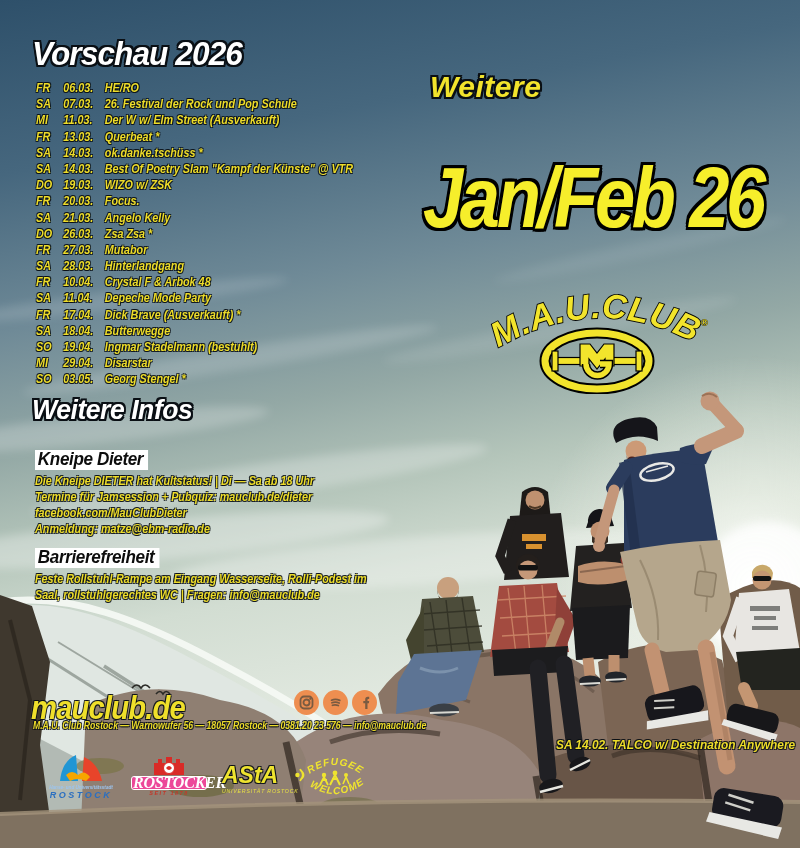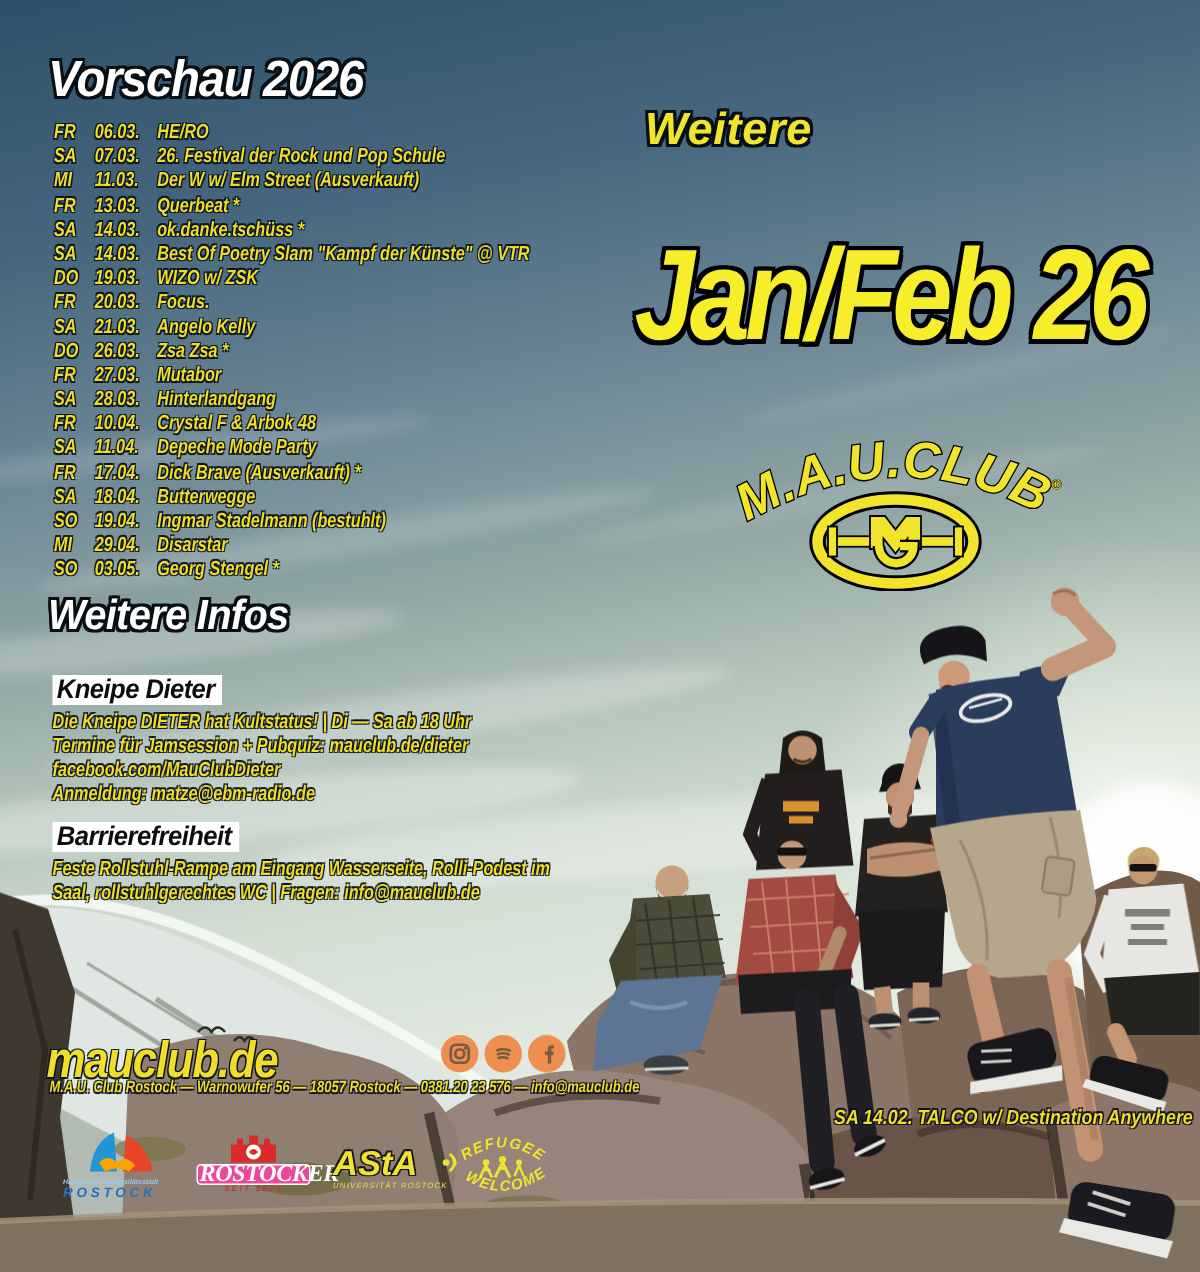--- a/index.html
+++ b/index.html
@@ -45,21 +45,21 @@
   
   .program-label{left:430px;top:70px;font-size:30px;font-weight:900;color:#f2e42c;
     letter-spacing:.5px;white-space:nowrap;}
   .program-period{left:423px;top:148px;font-size:86px;font-weight:800;color:#f6ee2b;
     letter-spacing:-4px;transform:scaleX(.84);transform-origin:0 0;white-space:nowrap;}
   .announcement{left:556px;top:737px;font-size:13.5px;font-weight:bold;color:#eedd2a;
     transform:scaleX(.88);transform-origin:0 0;white-space:nowrap;}
 
   
   .sponsor{color:#efe42f;}
-  .rostock-city{left:42px;top:753px;width:78px;text-align:left;}
+  .rostock-city{left:42px;top:753px;width:78px;text-align:center;}
   .rostock-city .t1{font-size:4.6px;color:#9cc4ee;font-weight:bold;letter-spacing:0;line-height:5px;}
   .rostock-city .t2{font-size:9px;color:#2b6fc0;font-weight:800;letter-spacing:2.5px;line-height:10px;}
   .rostocker{left:131px;top:755px;width:76px;text-align:center;}
   .rostocker .box{background:#ec4899;border:1.5px solid #fff;border-radius:3px;color:#fff;
     font-family:"Liberation Serif",serif;font-weight:bold;font-size:16px;line-height:12px;
     letter-spacing:-.2px;padding:0 1px;}
   .rostocker .seit{font-size:5.5px;font-weight:bold;color:#c0392b;letter-spacing:1.5px;line-height:7px;}
   .asta{left:222px;top:763px;width:86px;}
   .asta .row{display:flex;align-items:center;gap:12px;}
   .asta .word{font-size:23px;font-weight:900;color:#eee32f;letter-spacing:0;line-height:22px;}

